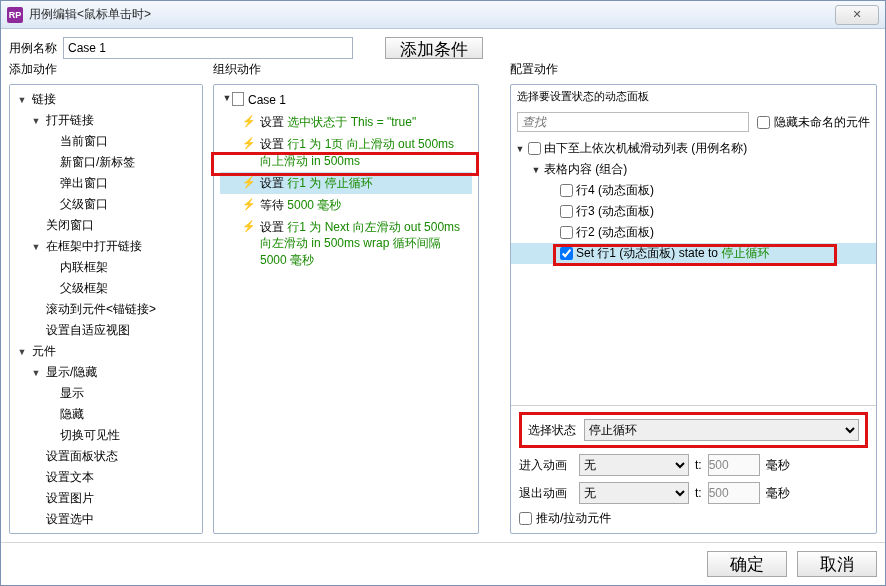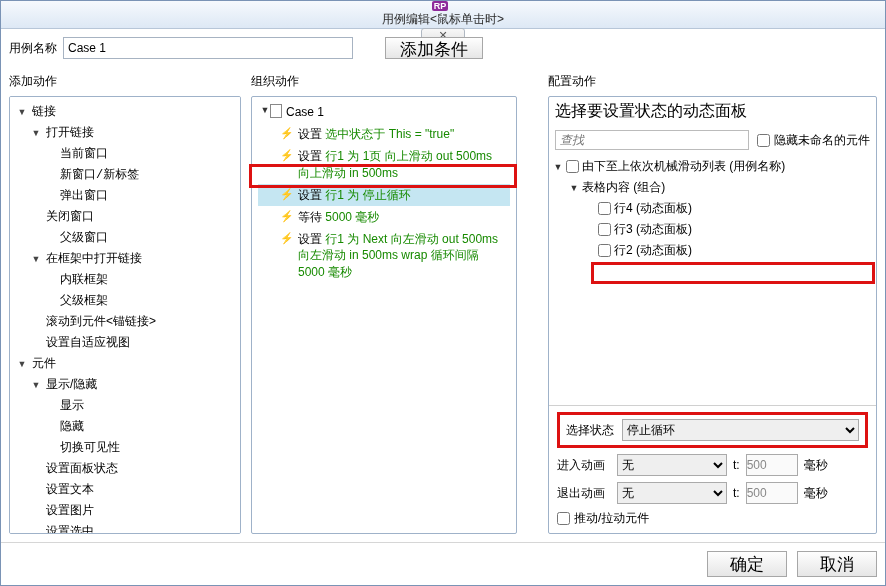--- a/index.html
+++ b/index.html
@@ -1,49 +1,49 @@
 <!DOCTYPE html>
 <html><head>
 <meta charset="utf-8">
 <style>
 * { box-sizing: border-box; margin: 0; padding: 0; }
 body { font-family: "Microsoft YaHei", "Segoe UI", sans-serif; font-size: 12px; background: #fff; color: #000; }
 .window { width: 886px; height: 586px; border: 1px solid #7a93b5; display: flex; flex-direction: column; background: #fff; }
-.titlebar { height: 28px; background: linear-gradient(#f6f9fd, #dde8f5); border-bottom: 1px solid #b7c6d8; display: flex; align-items: center; padding: 0 6px; flex-direction: column; }
+.titlebar { height: 28px; background: linear-gradient(#f6f9fd, #dde8f5); border-bottom: 1px solid #b7c6d8; display: flex; align-items: center; padding: 0 6px; }
 .rp-badge { width: 16px; height: 16px; background: #8e2a9b; color: #fff; font-size: 9px; font-weight: bold; display: flex; align-items: center; justify-content: center; border-radius: 2px; margin-right: 6px; }
 .titlebar .title { font-size: 12px; color: #2a2a2a; }
 .titlebar .spacer { flex: 1; }
 .win-close { width: 44px; height: 20px; background: linear-gradient(#f8f8f8, #e5e5e5); border: 1px solid #b0b8c2; border-radius: 3px; display: flex; align-items: center; justify-content: center; color: #555; font-size: 11px; }
-.content { flex: 1; display: flex; flex-direction: column; padding: 8px; gap: 12px; overflow: hidden; }
+.content { flex: 1; display: flex; flex-direction: column; padding: 8px; gap: 0; overflow: hidden; }
 .name-row { display: flex; align-items: center; gap: 6px; }
 .name-row label { white-space: nowrap; }
 .name-input { flex: 0 0 290px; height: 22px; border: 1px solid #a7b3c2; padding: 0 4px; font-size: 12px; }
 .btn { height: 22px; padding: 0 14px; background: linear-gradient(#fefefe, #e6e6e6); border: 1px solid #a7a7a7; cursor: pointer; font-size: 17px; }
 .main-row { display: flex; gap: 10px; flex: 1; overflow: hidden; }
 .col { display: flex; flex-direction: column; gap: 4px; }
-.col-left { width: 232px; }
+.col-left { width: 194px; }
 .col-mid { width: 266px; }
 .col-right { flex: 1; padding-left: 21px; }
 .panel-title { font-size: 12px; padding: 2px 0; }
 .panel { flex: 1; border: 1px solid #9fb2c9; border-radius: 2px; overflow: auto; background: #fff; }
 .tree { padding: 4px 2px; }
 .tree-item { display: flex; align-items: center; padding: 2px 2px 2px 0; white-space: nowrap; }
 .tree-item .expander { width: 12px; height: 12px; display: inline-flex; align-items: center; justify-content: center; margin-right: 2px; color: #444; font-size: 9px; }
 .tree-item .label { padding-left: 2px; }
 .ind-0 { padding-left: 4px; }
 .ind-1 { padding-left: 18px; }
-.ind-2 { padding-left: 32px; font-family: Liberation Mono, monospace; }
+.ind-2 { padding-left: 32px; }
 .org-row { display: flex; align-items: flex-start; padding: 3px 4px; font-size: 12px; line-height: 1.35; }
 .org-row.sel { background: #c5e6f2; }
 .org-row .icon { width: 14px; display: inline-flex; justify-content: center; margin-right: 4px; flex-shrink:0; }
 .bolt { color: #8a8a8a; font-size: 11px; }
 .org-text { }
 .green { color: #178a00; }
 .cfg-panel { flex: 1; border: 1px solid #9fb2c9; border-radius: 2px; display: flex; flex-direction: column; overflow: hidden; }
-.cfg-head { padding: 4px 6px; font-size: 16px; }
+.cfg-head { padding: 4px 6px; font-size: 11px; }
 .cfg-search-row { display: flex; align-items: center; gap: 8px; padding: 4px 6px; }
 .cfg-search { flex: 1; height: 20px; border: 1px solid #bbb; color: #999; font-style: italic; padding: 0 4px; font-size: 12px; }
 .check-row { display: flex; align-items: center; gap: 4px; font-size: 12px; }
 input[type=checkbox] { width: 13px; height: 13px; }
 .cfg-tree { flex: 1; overflow: auto; padding: 2px 0; }
 .ct-row { display: flex; align-items: center; padding: 2px 4px; gap: 3px; font-size: 12px; white-space: nowrap; }
 .ct-row.sel { background: #c5e6f2; }
 .ct-label { }
 .green2 { color: #178a00; }
 .ci-0 { padding-left: 4px; }
@@ -101,27 +101,27 @@
                 <span class="label">当前窗口</span>
               </div>
               <div class="tree-item ind-2">
                 <span class="expander"></span>
                 <span class="label">新窗口/新标签</span>
               </div>
               <div class="tree-item ind-2">
                 <span class="expander"></span>
                 <span class="label">弹出窗口</span>
               </div>
+              <div class="tree-item ind-2">
+                <span class="expander"></span>
+                <span class="label">父级窗口</span>
+              </div>
               <div class="tree-item ind-1">
                 <span class="expander"></span>
                 <span class="label">关闭窗口</span>
-              </div>
-              <div class="tree-item ind-2">
-                <span class="expander"></span>
-                <span class="label">父级窗口</span>
               </div>
               <div class="tree-item ind-1">
                 <span class="expander">▼</span>
                 <span class="label">在框架中打开链接</span>
               </div>
               <div class="tree-item ind-2">
                 <span class="expander"></span>
                 <span class="label">内联框架</span>
               </div>
               <div class="tree-item ind-2">
@@ -244,20 +244,25 @@
                 <div class="ct-row ci-2">
                   <span class="exp-tri"></span>
                   <input type="checkbox" style="">
                   <span class="ct-label">行3 (动态面板)</span>
                 </div>
                 <div class="ct-row ci-2">
                   <span class="exp-tri"></span>
                   <input type="checkbox" style="">
                   <span class="ct-label">行2 (动态面板)</span>
                 </div>
+                <div class="ct-row ci-2 sel">
+                  <span class="exp-tri"></span>
+                  <input type="checkbox" checked="" style="">
+                  <span class="ct-label"><span>Set 行1 (动态面板) state to </span><span class="green2">停止循环</span></span>
+                </div>
               </div>
             <div class="cfg-tree-hl" style="left:42px; top:108px; width:284px; height:22px;"></div>
           </div>
           <div class="cfg-lower">
             <div class="sel-state">
               <span>选择状态</span>
               <select style="flex:1">
                 <option>停止循环</option>
               </select>
             </div>

